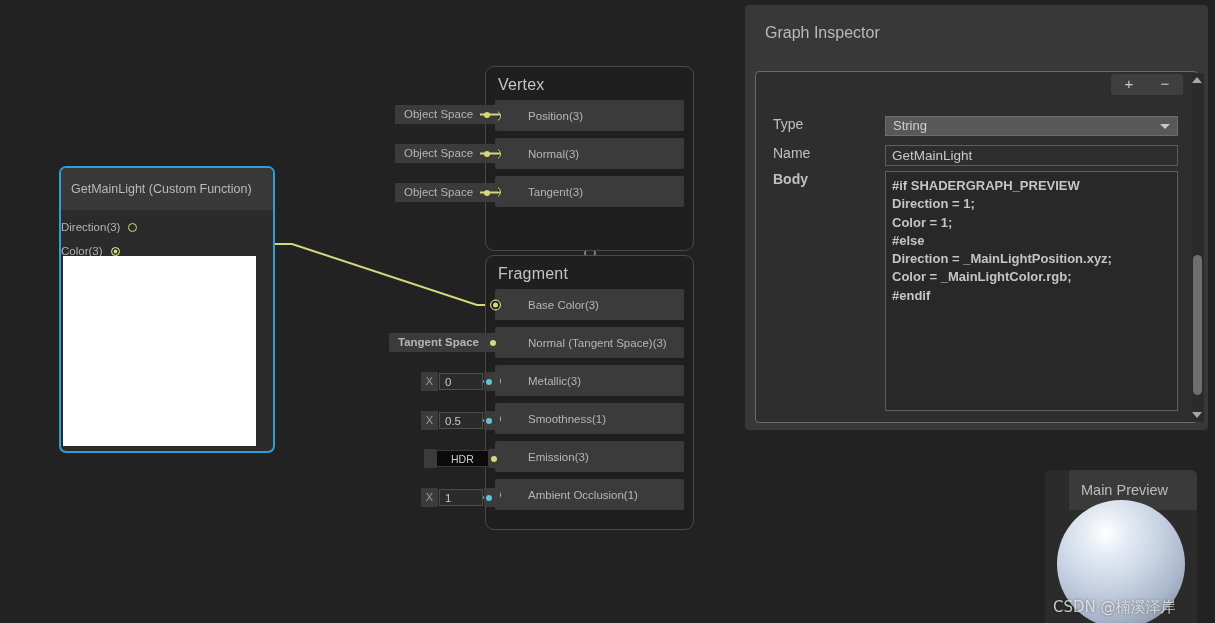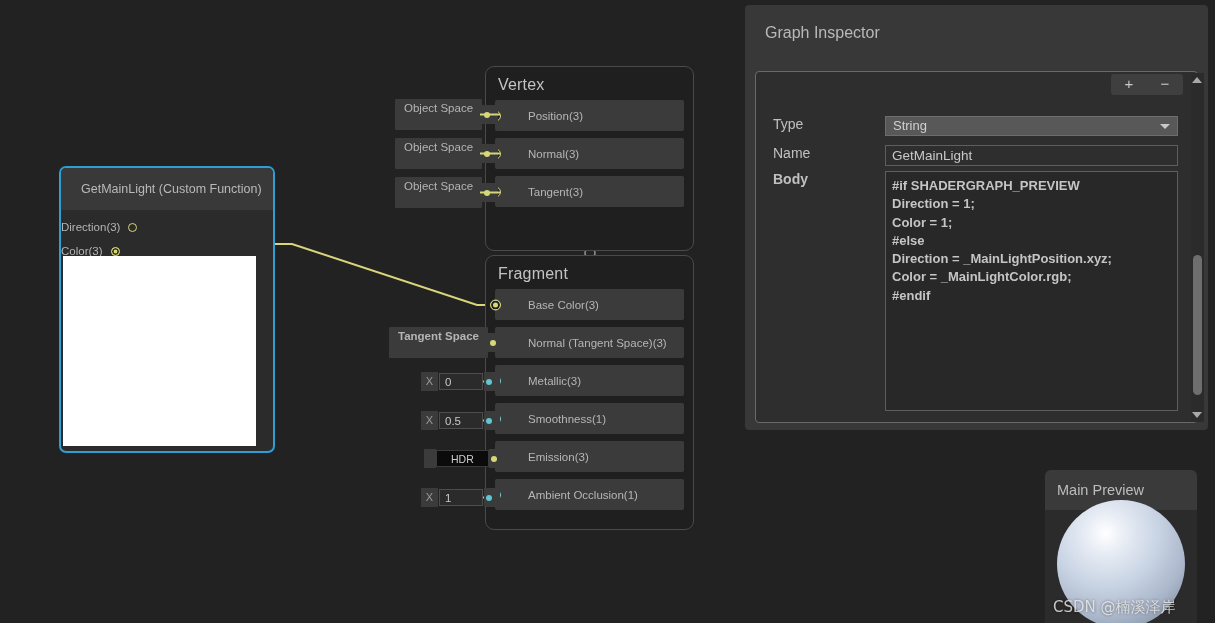--- a/index.html
+++ b/index.html
@@ -16,21 +16,21 @@
     position: absolute; left: 59px; top: 166px;
     width: 216px; height: 287px;
     background: #2b2b2b;
     border: 2px solid #2e9ed6;
     border-radius: 7px;
     box-sizing: border-box;
     overflow: hidden;
   }
   .cf-title {
     height: 42px; line-height: 42px;
-    padding-left: 20px;
+    padding-left: 10px;
     background: #393939;
     color: #b9b9b9; font-size: 12.5px;
     border-bottom: 1px solid #2b2b2b;
   }
   .cf-ports { background: #2b2b2b; padding-top: 4px; }
   .cf-port {
     height: 24px; line-height: 24px;
     display: flex; align-items: center; justify-content: flex-start;
     padding-right: 8px; position: relative;
   }
@@ -80,21 +80,21 @@
 
   
   .ctrl {
     position: absolute;
     display: flex; align-items: center;
     height: 19px;
   }
   .ctrl-drop {
     background: #3b3b3b; color: #b5b5b5;
     font-size: 11.5px; padding: 0 9px;
-    height: 31px; line-height: 19px; border-radius: 1px;
+    height: 19px; line-height: 19px; border-radius: 1px;
   }
   .ctrl-x {
     background: #3b3b3b; color: #9b9b9b; font-size: 11px;
     width: 17px; height: 19px; line-height: 19px; text-align: center;
   }
   .ctrl-num {
     background: #2b2b2b; color: #c8c8c8; font-size: 11.5px;
     height: 17px; line-height: 17px; width: 44px;
     border: 1px solid #4d4d4d; box-sizing: border-box;
     padding-left: 5px; margin: 0 1px;
@@ -190,21 +190,21 @@
   
   #main-preview {
     position: absolute; left: 1045px; top: 470px;
     width: 152px; height: 153px;
     background: #2b2b2b;
     border-radius: 6px 6px 0 0;
     overflow: hidden;
   }
   #preview-title {
     height: 40px; line-height: 40px; padding-left: 12px;
-    background: #3a3a3a; color: #bdbdbd; font-size: 14.5px;
+    background: #3a3a3a; color: #bdbdbd; font-size: 14.5px; margin-left: 24px;
   }
   #preview-canvas {
     position: relative; height: 113px; background: #2b2b2b;
   }
   #sphere {
     position: absolute; left: 12px; top: -10px;
     width: 128px; height: 128px; border-radius: 50%;
     background: radial-gradient(circle at 38% 26%, #ffffff 0%, #e8edf5 16%, #c9d4e4 42%, #aab6ca 68%, #7f8b9d 90%, #66707f 100%);
   }
   #watermark {

